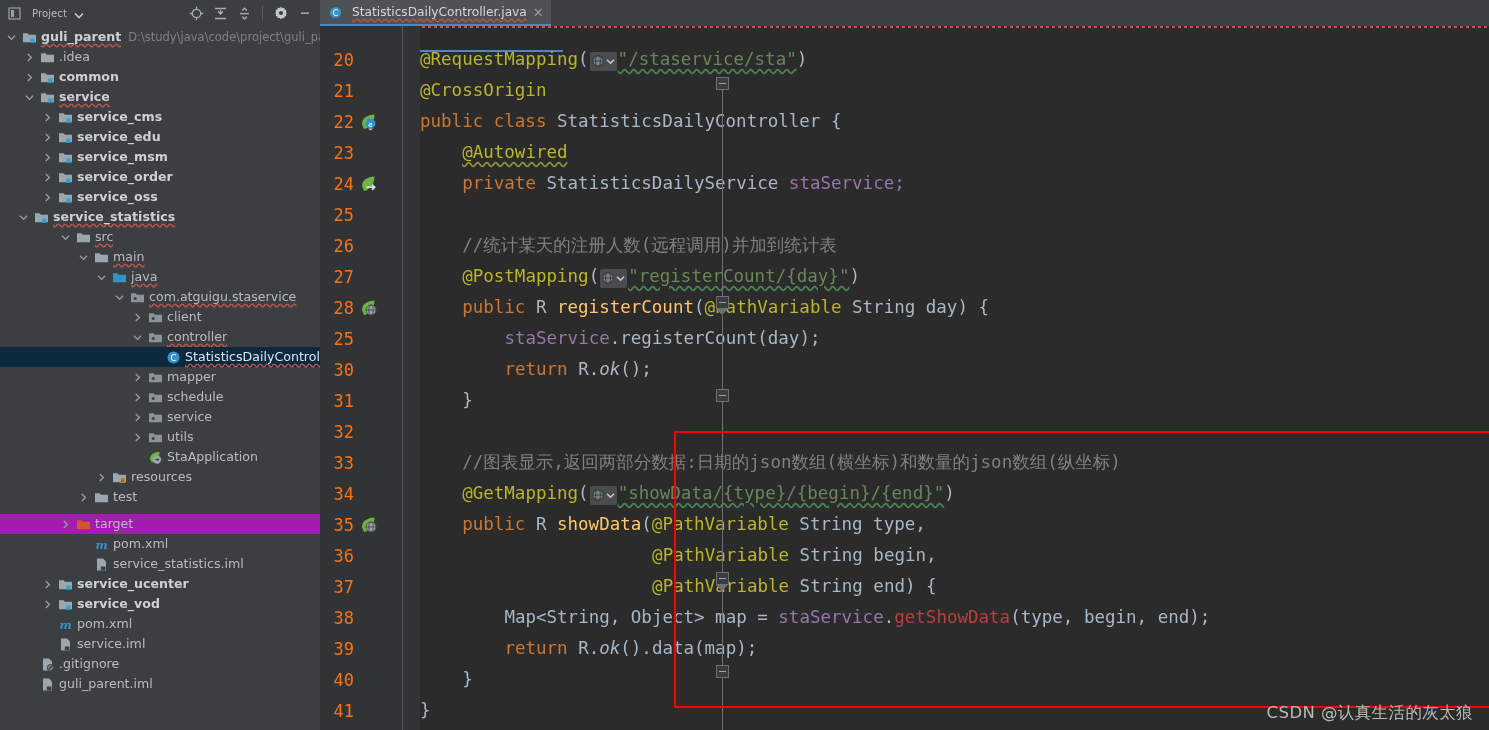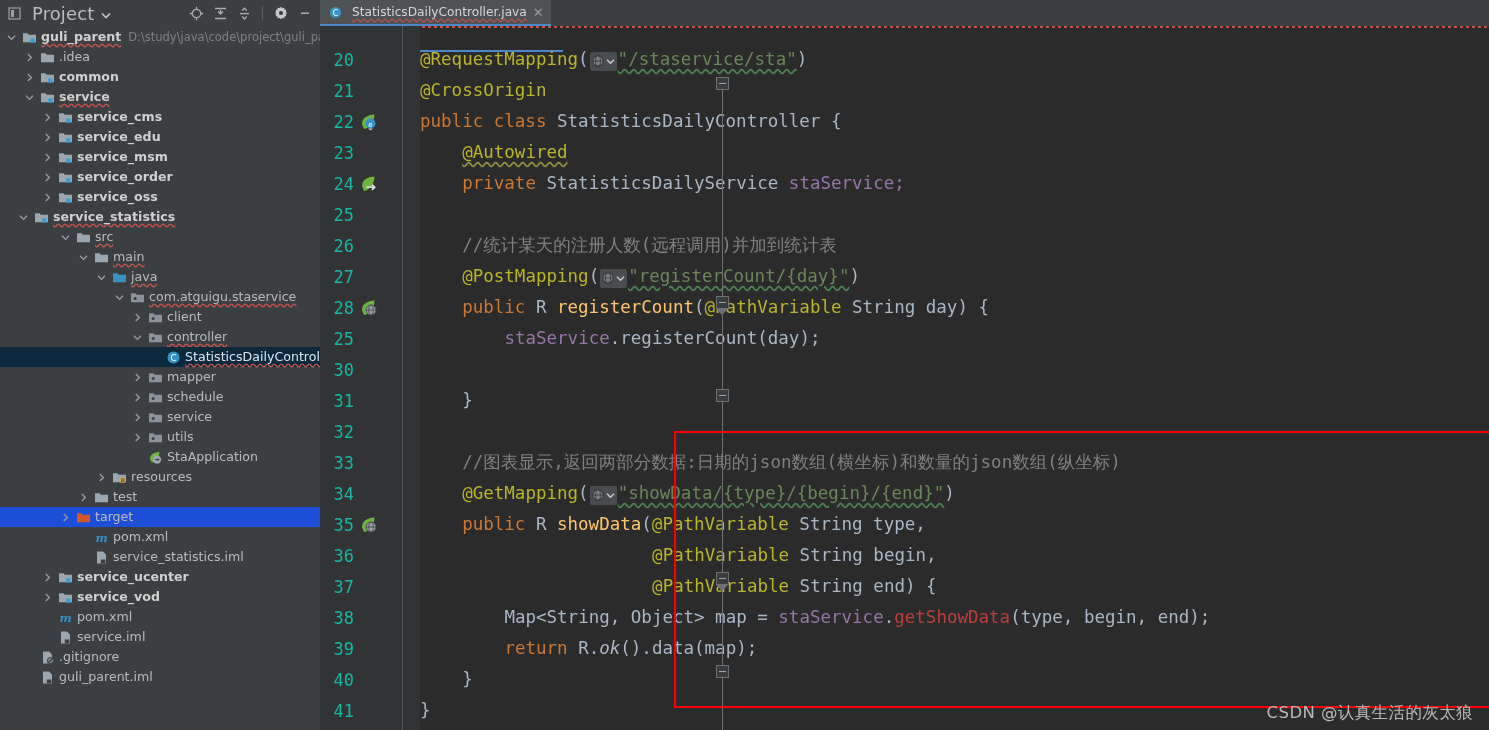--- a/index.html
+++ b/index.html
@@ -12,21 +12,21 @@
   #app { position: relative; width: 1489px; height: 730px; display: flex; flex-direction: column; }
 
   
   .topstrip { display: flex; height: 26px; background: #3c3f41; flex: 0 0 26px; }
 
   .proj-toolbar {
     width: 320px; height: 26px; background: #3c3f41;
     display: flex; align-items: center; padding-left: 6px; position: relative;
   }
   .proj-label {
-    color: #bbbbbb; font-size: 18px; margin-left: 6px; letter-spacing: .1px;
+    color: #bbbbbb; font-size: 10px; margin-left: 6px; letter-spacing: .1px;
   }
   .proj-caret { margin-left: 7px; }
   .tb-icons { position: absolute; right: 4px; display: flex; align-items: center; gap: 2px; }
   .tb-btn { width: 22px; height: 22px; display: flex; align-items: center; justify-content: center; }
   .tb-sep { width: 1px; height: 14px; background: #5a5d5e; margin: 0 5px; }
 
   
   .tabstrip { flex: 1; height: 26px; background: #3c3f41; display: flex; align-items: flex-start; }
   .tab {
     height: 26px; background: #4e5254; display: flex; align-items: center;
@@ -42,21 +42,21 @@
   
   .tree {
     width: 320px; background: #3c3f41; overflow: hidden; position: relative;
     padding-top: 1px;
   }
   .row {
     height: 20px; display: flex; align-items: center; white-space: nowrap;
     font-size: 12.6px; color: #bbbbbb; position: relative;
   }
   .row.sel { background: #0d293e; }
-  .row.tgt { background: #1d4ed8; }
+  .row.tgt { background: #a21caf; margin-top: 7px; }
   .arrow { width: 12px; height: 12px; flex: 0 0 12px; display:flex; align-items:center; justify-content:center; }
   .ico { width: 16px; height: 16px; flex: 0 0 16px; margin-right: 4px; display: flex; align-items: center; justify-content: center; }
   .lbl { line-height: 20px; }
   .lbl.b { font-weight: bold; color: #d0d0d0; }
   .lbl.sq { text-decoration: underline wavy #c75450; text-underline-offset: 2px; }
   .lbl.selfg { color: #d9e6f2; }
   .path { color: #808080; font-size: 11.5px; margin-left: 7px; }
 
   
   .editor { flex: 1; background: #2b2b2b; position: relative; overflow: hidden; }
@@ -65,21 +65,21 @@
   }
   .gutter-fold-line { position: absolute; left: 82px; top: 0; bottom: 0; width: 1px; background: #555555; }
   .code-area { position: absolute; left: 100px; top: 0; right: 0; bottom: 0; }
 
   .ln {
     position: absolute; right: 0; width: 100px; height: 31px;
     display: flex; align-items: center;
   }
   .ln .num {
     position: absolute; left: 8px; width: 26px; text-align: right;
-    color: #14b8a6; font-size: 17px; font-family: "DejaVu Sans Mono", monospace;
+    color: #f97316; font-size: 17px; font-family: "DejaVu Sans Mono", monospace;
   }
   .gicon { position: absolute; left: 40px; width: 18px; height: 18px; }
 
   .cl {
     position: absolute; left: 0; height: 31px; line-height: 31px; white-space: pre;
     font-family: "DejaVu Sans Mono", monospace; font-size: 17.5px; color: #a9b7c6;
   }
 
   .kw   { color: #cc7832; }
   .ann  { color: #bbb529; }
@@ -742,20 +742,21 @@
           <div class="cl" style="top: 204px; left: 42.2px;"><span class="cmt">//统计某天的注册人数(远程调用)并加到统计表</span></div>
           <div class="cl" style="top: 235px; left: 42.2px;"><span class="ann">@PostMapping</span><span>(</span><span class="globe-chip"><svg width="14" height="14" viewBox="0 0 14 14">
                 <circle cx="7" cy="7" r="5.3" fill="#7e8388" stroke="#34383b" stroke-width="1.1"></circle>
                 <ellipse cx="7" cy="7" rx="2.4" ry="5.3" fill="none" stroke="#34383b" stroke-width=".9"></ellipse>
                 <path d="M1.7 7 H12.3" stroke="#34383b" stroke-width=".9"></path>
               </svg><svg width="11" height="11" viewBox="0 0 11 11">
                 <path d="M2 3.8 L5.5 7.3 L9 3.8" fill="none" stroke="#c8ccd0" stroke-width="1.5"></path>
               </svg></span><span class="str ulink wavy-g">"registerCount/{day}"</span><span>)</span></div>
           <div class="cl" style="top: 266px; left: 42.2px;"><span class="kw">public</span> R <span class="mth">registerCount</span>(<span class="ann">@PathVariable</span> String day) {</div>
           <div class="cl" style="top: 297px; left: 84.4px;"><span class="fld">staService</span>.registerCount(day);</div>
+          <div class="cl" style="top: 328px; left: 84.4px;"><span class="kw">return</span> R.<span class="ital">ok</span>();</div>
           <div class="cl" style="top: 359px; left: 42.2px;">}</div>
           <div class="cl" style="top: 390px; left: 0px;"></div>
           <div class="cl" style="top: 421px; left: 42.2px;"><span class="cmt">//图表显示,返回两部分数据:日期的json数组(横坐标)和数量的json数组(纵坐标)</span></div>
           <div class="cl" style="top: 452px; left: 42.2px;"><span class="ann">@GetMapping</span><span>(</span><span class="globe-chip"><svg width="14" height="14" viewBox="0 0 14 14">
                 <circle cx="7" cy="7" r="5.3" fill="#7e8388" stroke="#34383b" stroke-width="1.1"></circle>
                 <ellipse cx="7" cy="7" rx="2.4" ry="5.3" fill="none" stroke="#34383b" stroke-width=".9"></ellipse>
                 <path d="M1.7 7 H12.3" stroke="#34383b" stroke-width=".9"></path>
               </svg><svg width="11" height="11" viewBox="0 0 11 11">
                 <path d="M2 3.8 L5.5 7.3 L9 3.8" fill="none" stroke="#c8ccd0" stroke-width="1.5"></path>
               </svg></span><span class="str ulink wavy-g">"showData/{type}/{begin}/{end}"</span><span>)</span></div>

